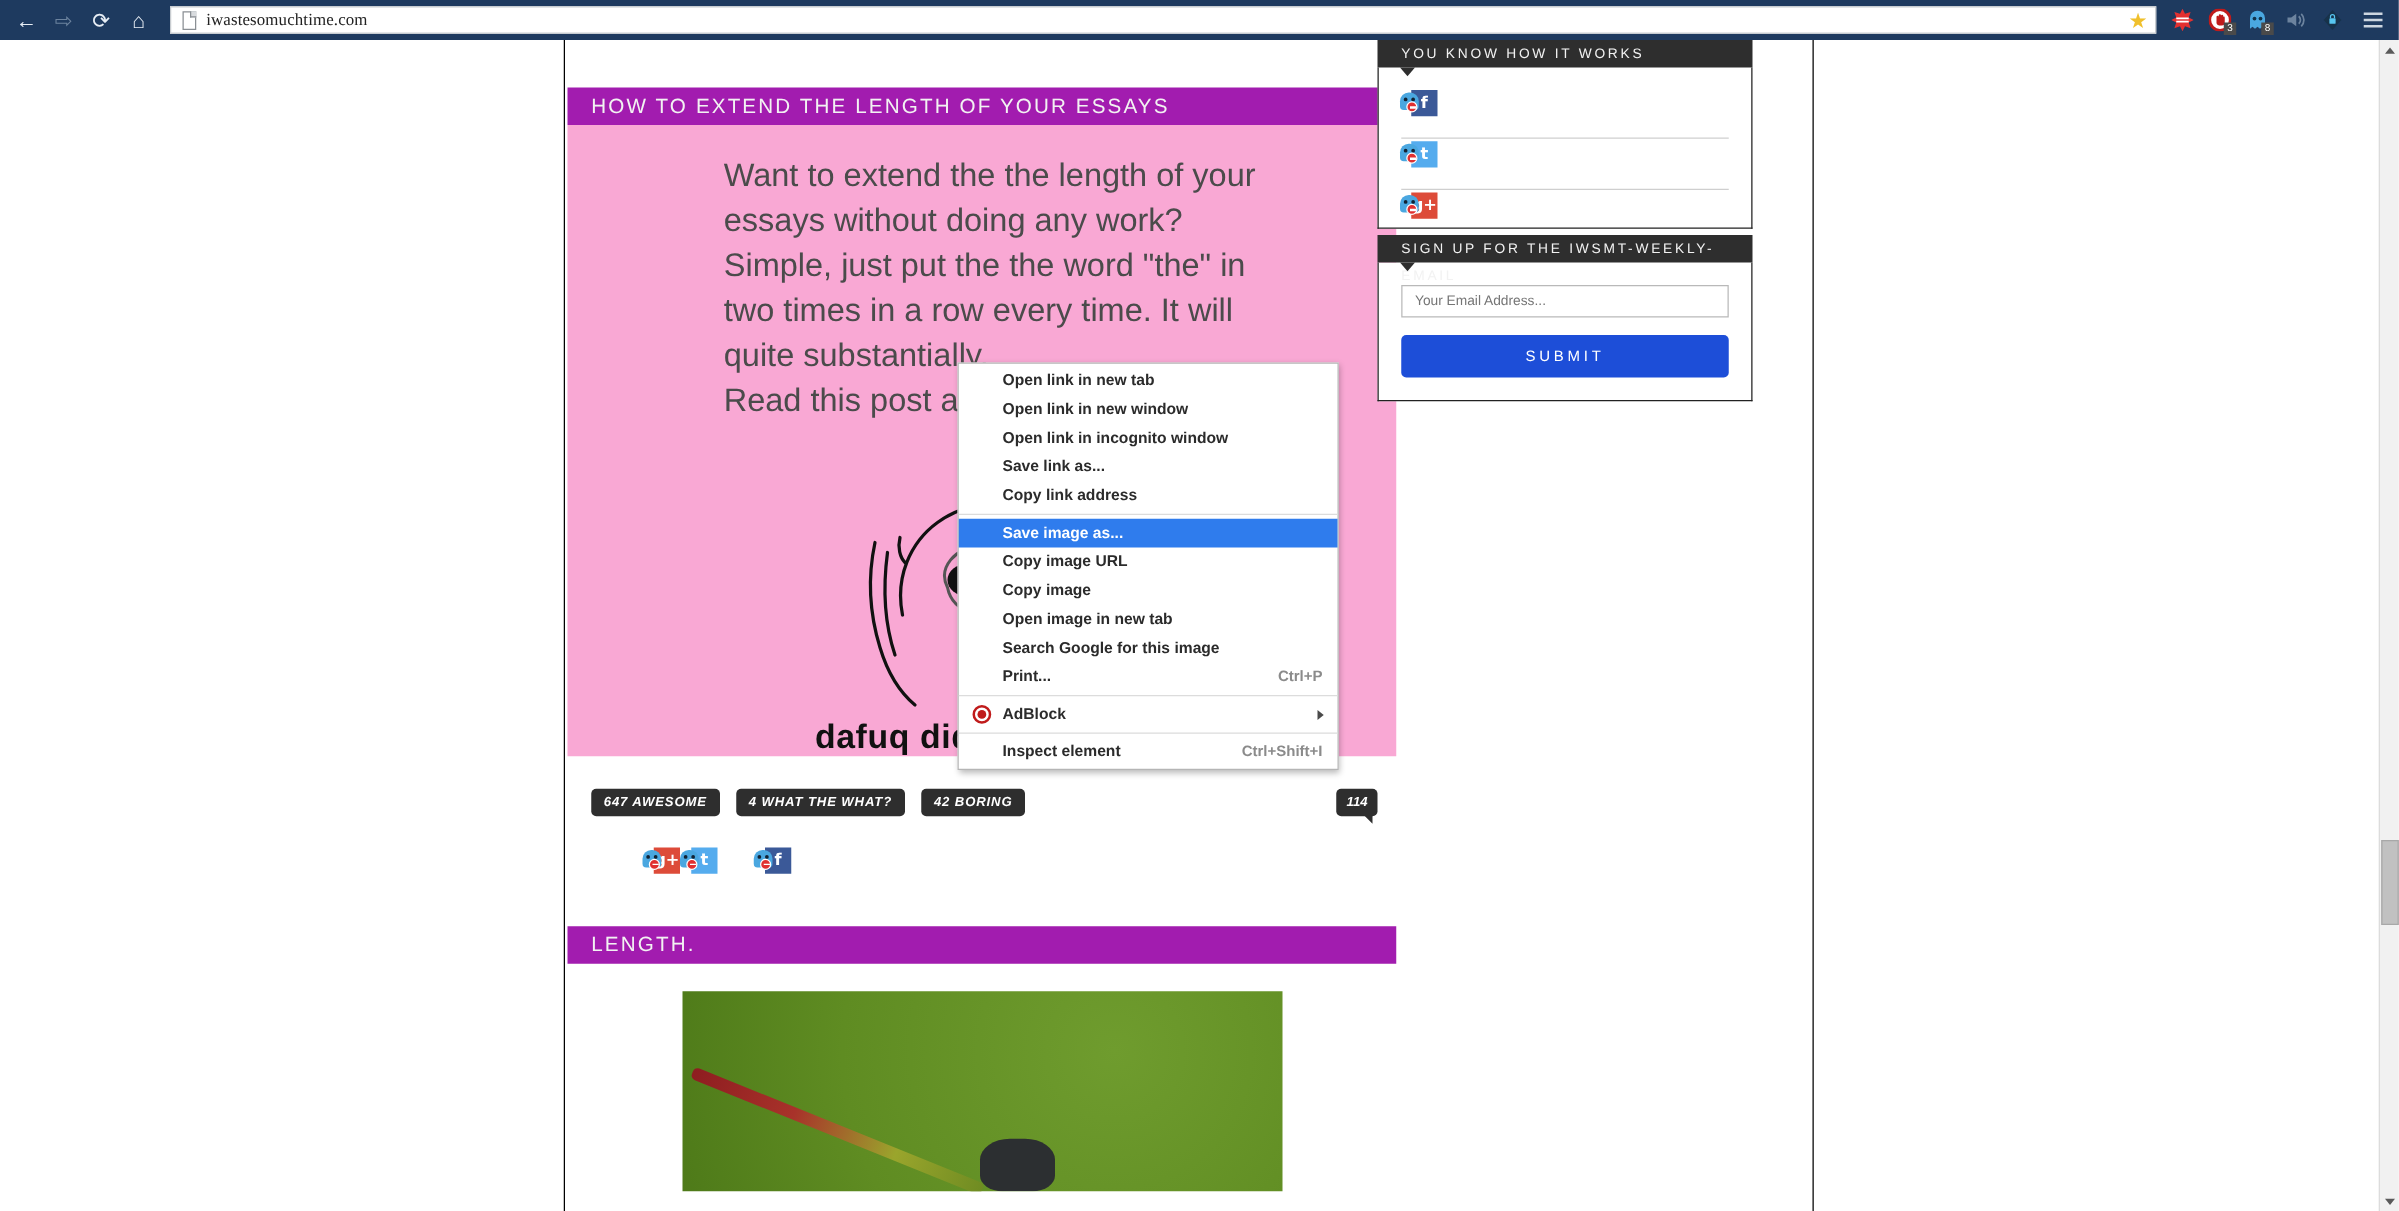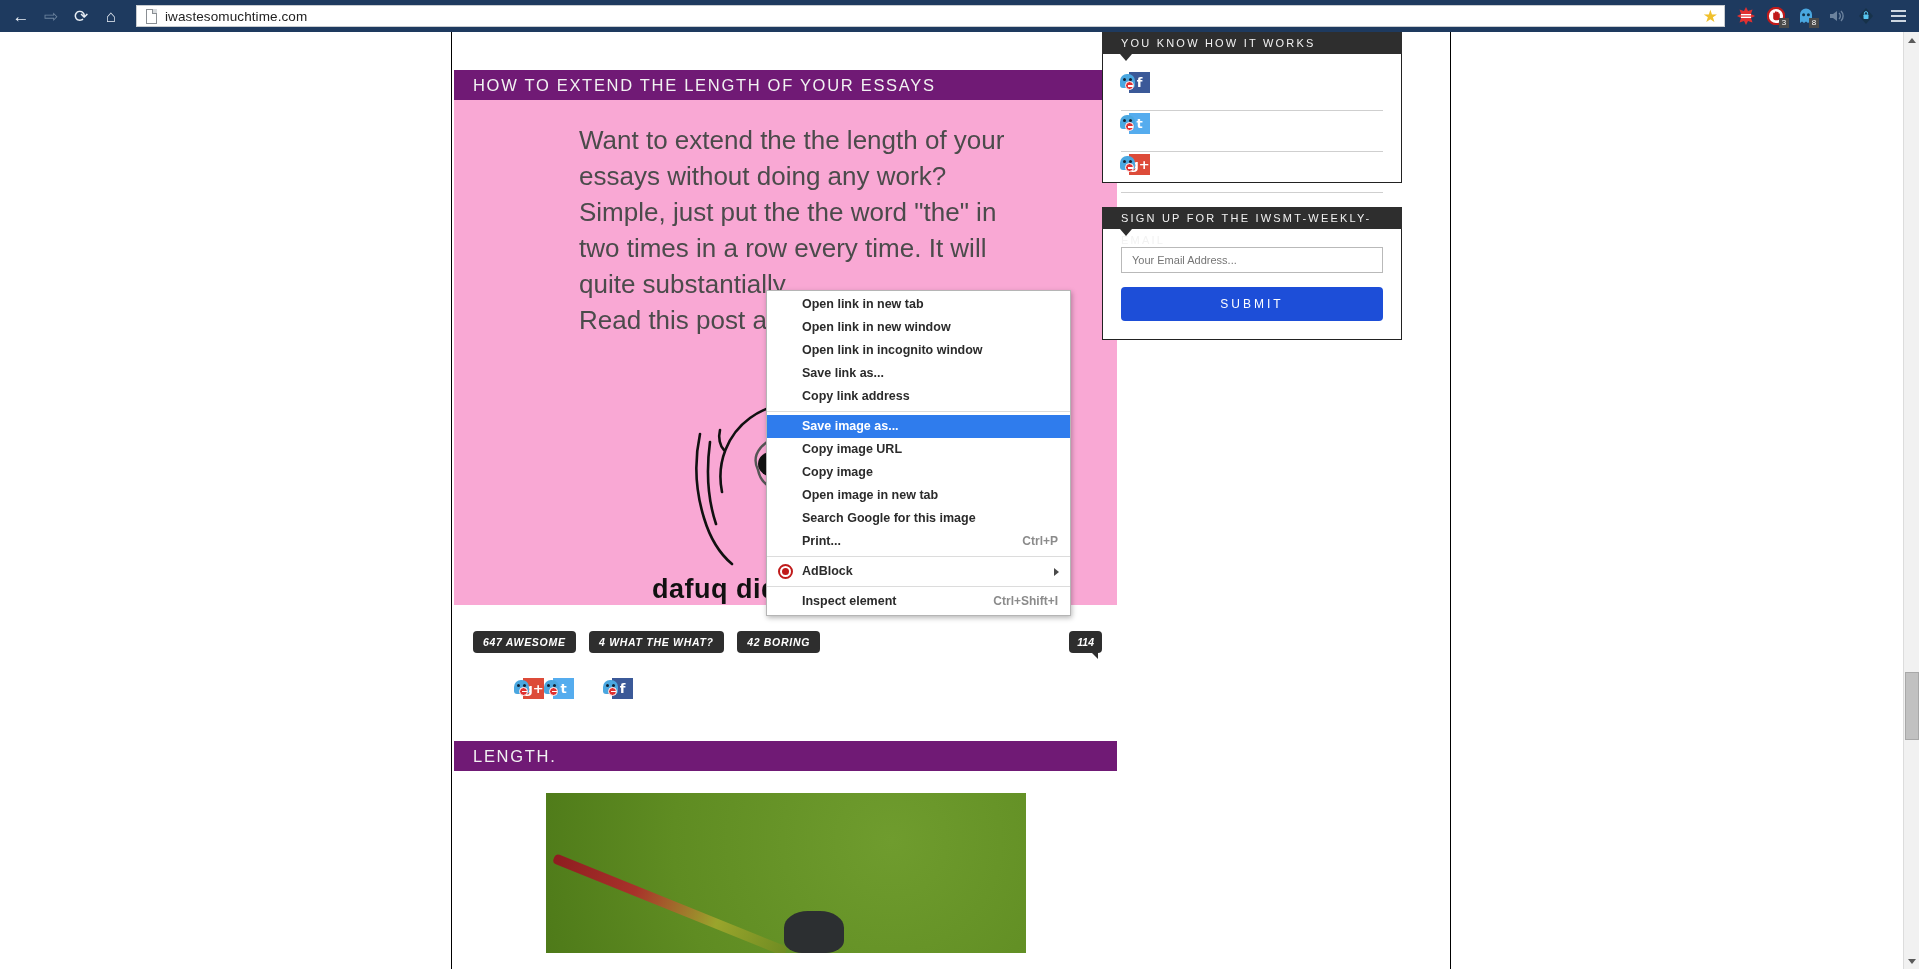--- a/index.html
+++ b/index.html
@@ -38,21 +38,21 @@
     width: 9px; height: 13px; background: #fff;
     border: 1px solid #8a8f94;
   }
   #page-icon:after {
     content: ""; position: absolute; left: 9px; top: 1px;
     width: 4px; height: 4px; background: #d8dbde;
     border-left: 1px solid #8a8f94; border-bottom: 1px solid #8a8f94;
   }
   #omnibox-url {
     font-size: 13.5px; color: #222; letter-spacing: 0.1px;
-    white-space: nowrap; overflow: hidden;
+    white-space: nowrap; overflow: hidden; font-family: Liberation Serif, serif;
   }
   #star-icon {
     position: absolute; right: 6px; top: 1px;
     font-size: 17px; color: #f0c02c; line-height: 20px;
   }
   .ext-icon {
     width: 30px; height: 32px; position: relative;
     display: flex; align-items: center; justify-content: center;
   }
   .badge {
@@ -80,21 +80,21 @@
     background: #ffffff;
     border-left: 1px solid #000; border-right: 1px solid #000;
   }
 
   
   #content-col {
     position: absolute; top: 0; left: 2px;
     width: 663px;
   }
   .post-header {
-    background: #701a75; color: #f2f2f2;
+    background: #a21caf; color: #f2f2f2;
     height: 30px; line-height: 30px;
     padding-left: 19px;
     font-size: 16.5px; letter-spacing: 1.7px;
     font-weight: 400;
   }
   #post1-header { margin-top: 38px; }
 
   .meme-box {
     width: 100%; padding-top: 22px; background: #f9a8d4;
     text-align: center;
@@ -221,21 +221,21 @@
   .widget-body {
     border: 1px solid #222; border-top: none;
     background: #fff; padding: 14px 18px 12px 18px;
   }
   #follow-widget .widget-body { padding-top: 16px; height: 129px; }
   .follow-row {
     height: 41px; border-bottom: 1px solid #cfcfcf;
     display: flex; align-items: flex-start; padding-top: 2px;
   }
   .follow-row:last-child { border-bottom: 1px solid #cfcfcf; }
-  #email-widget { margin-top: 24px; }
+  #email-widget { margin-top: 5px; }
   #email-widget .widget-body { padding: 18px 18px 18px 18px; }
   #email-input {
     width: 100%; height: 26px;
     border: 1px solid #b9b9b9; background: #fff;
     font-family: "Liberation Sans", sans-serif;
     font-size: 11px; color: #6b6b6b;
     padding-left: 10px; outline: none;
   }
   #submit-button {
     margin-top: 14px; width: 100%; height: 34px;

